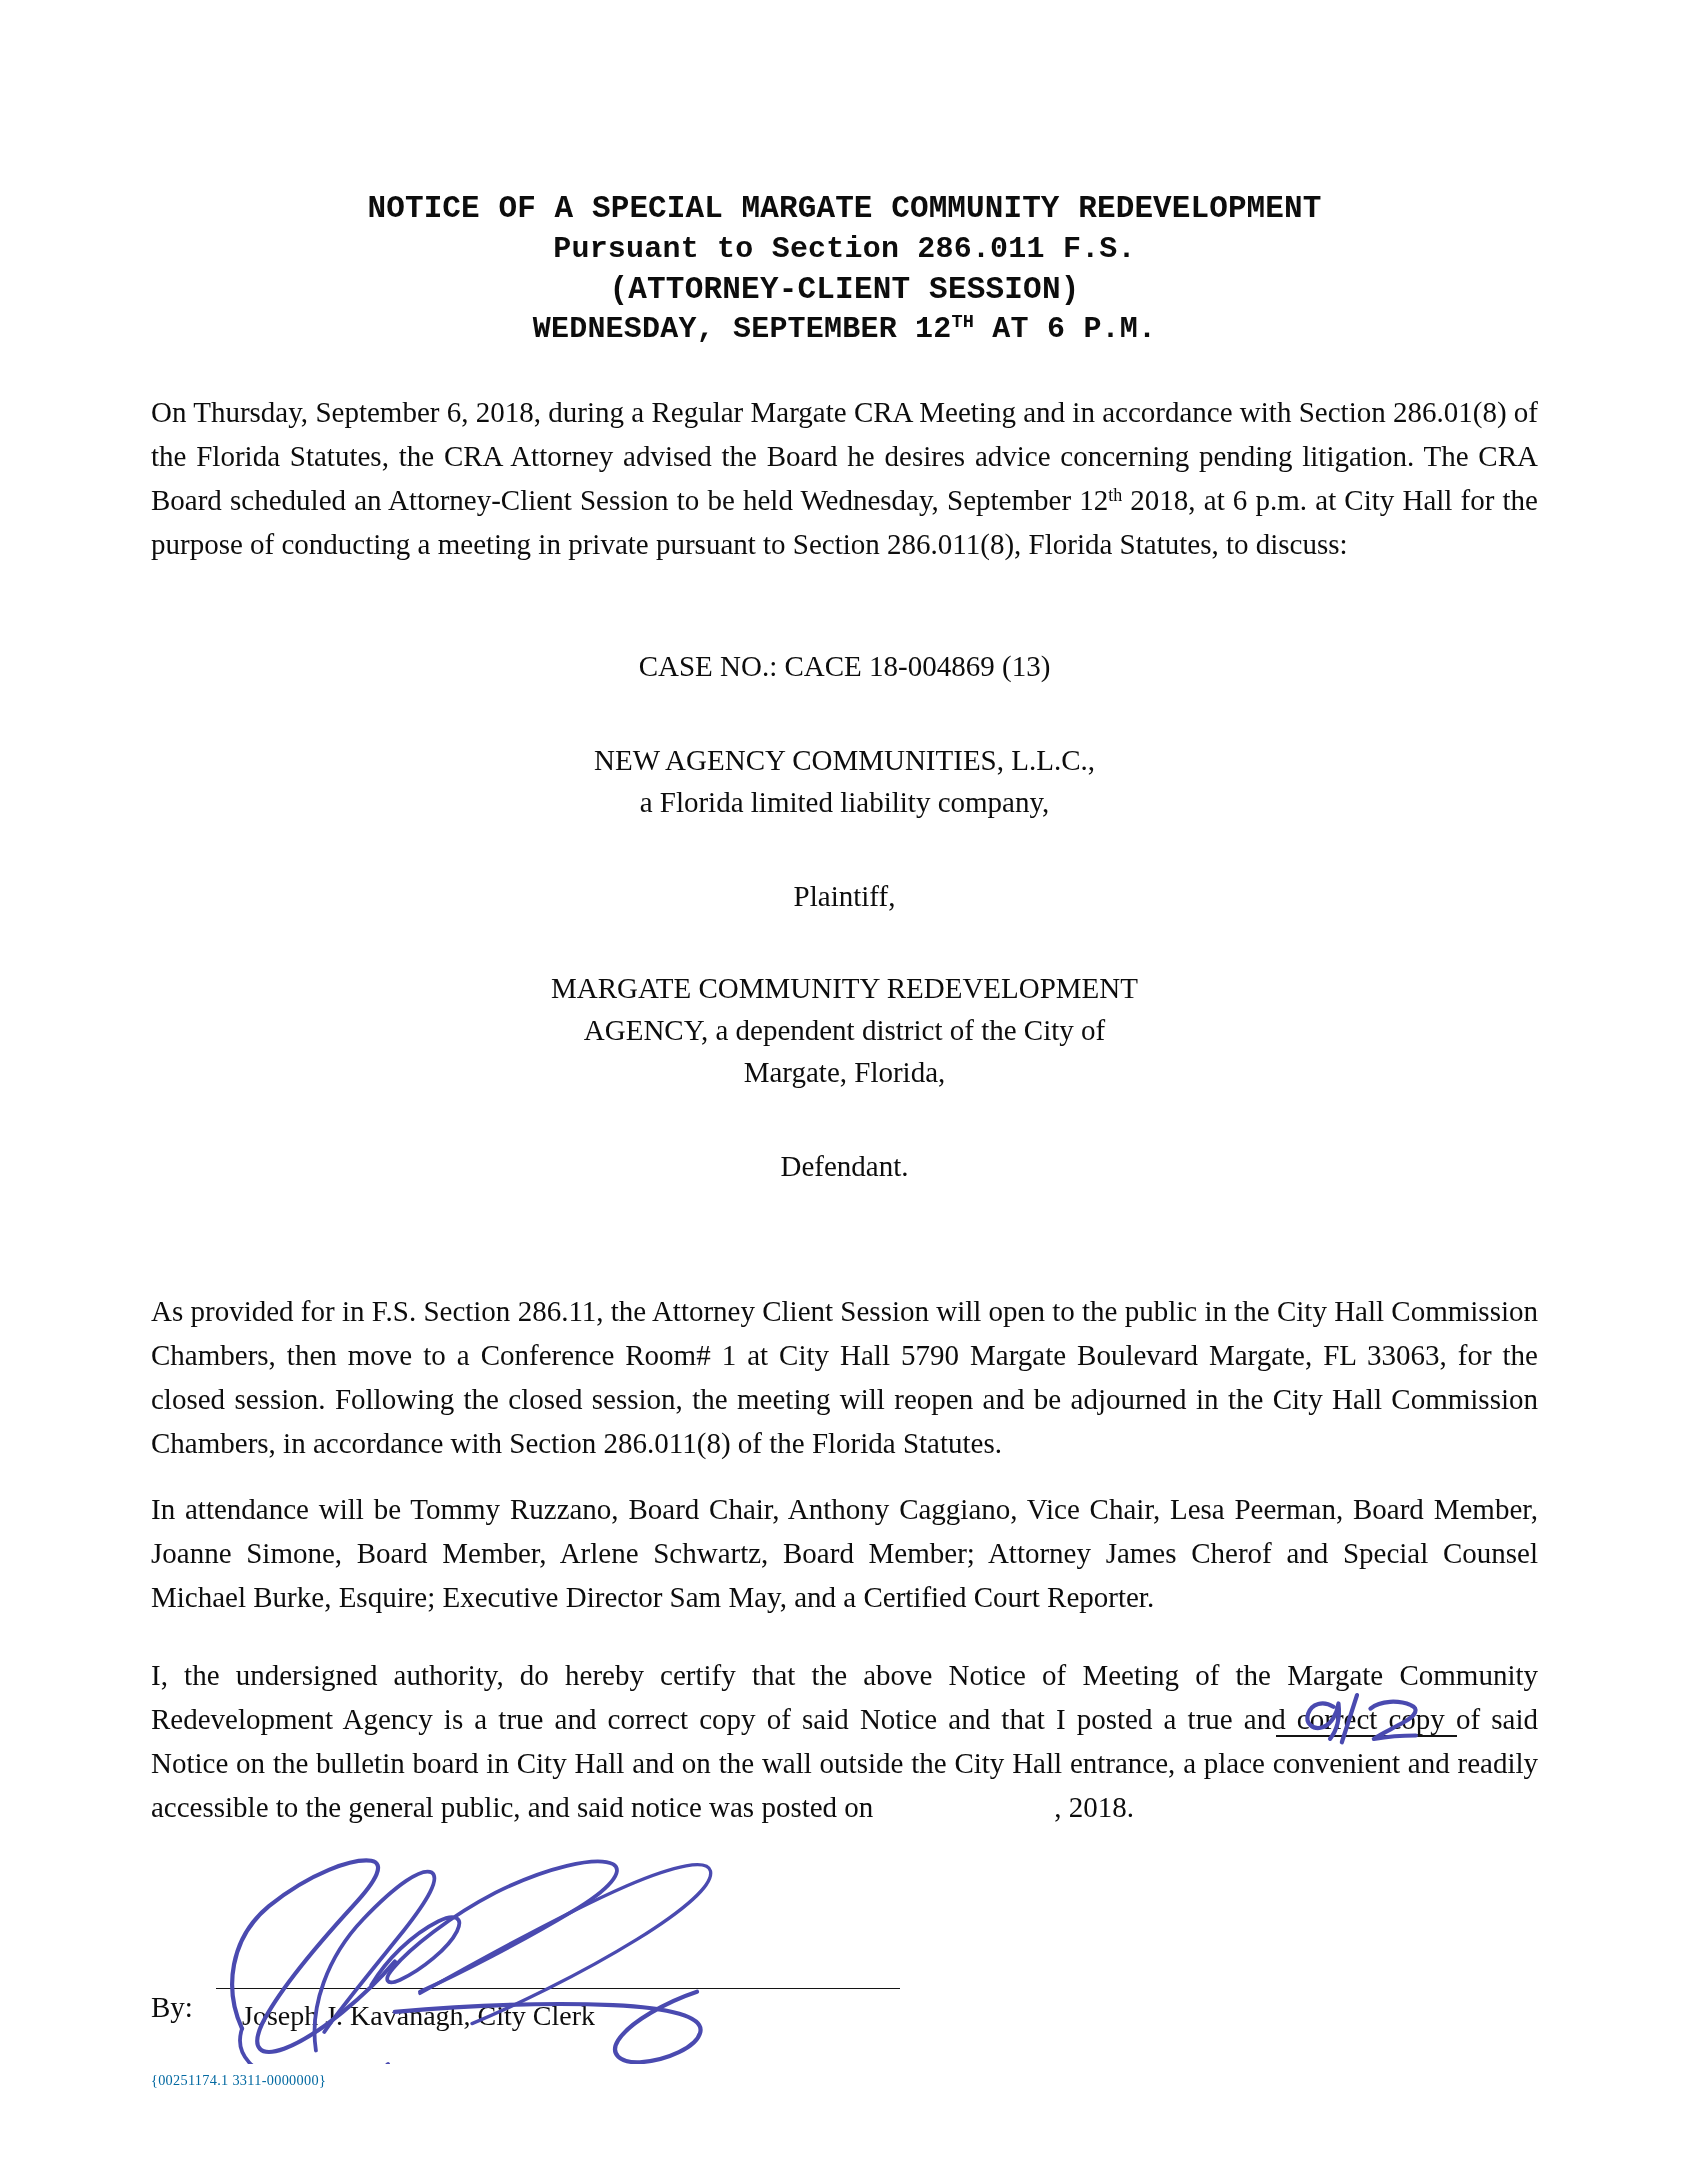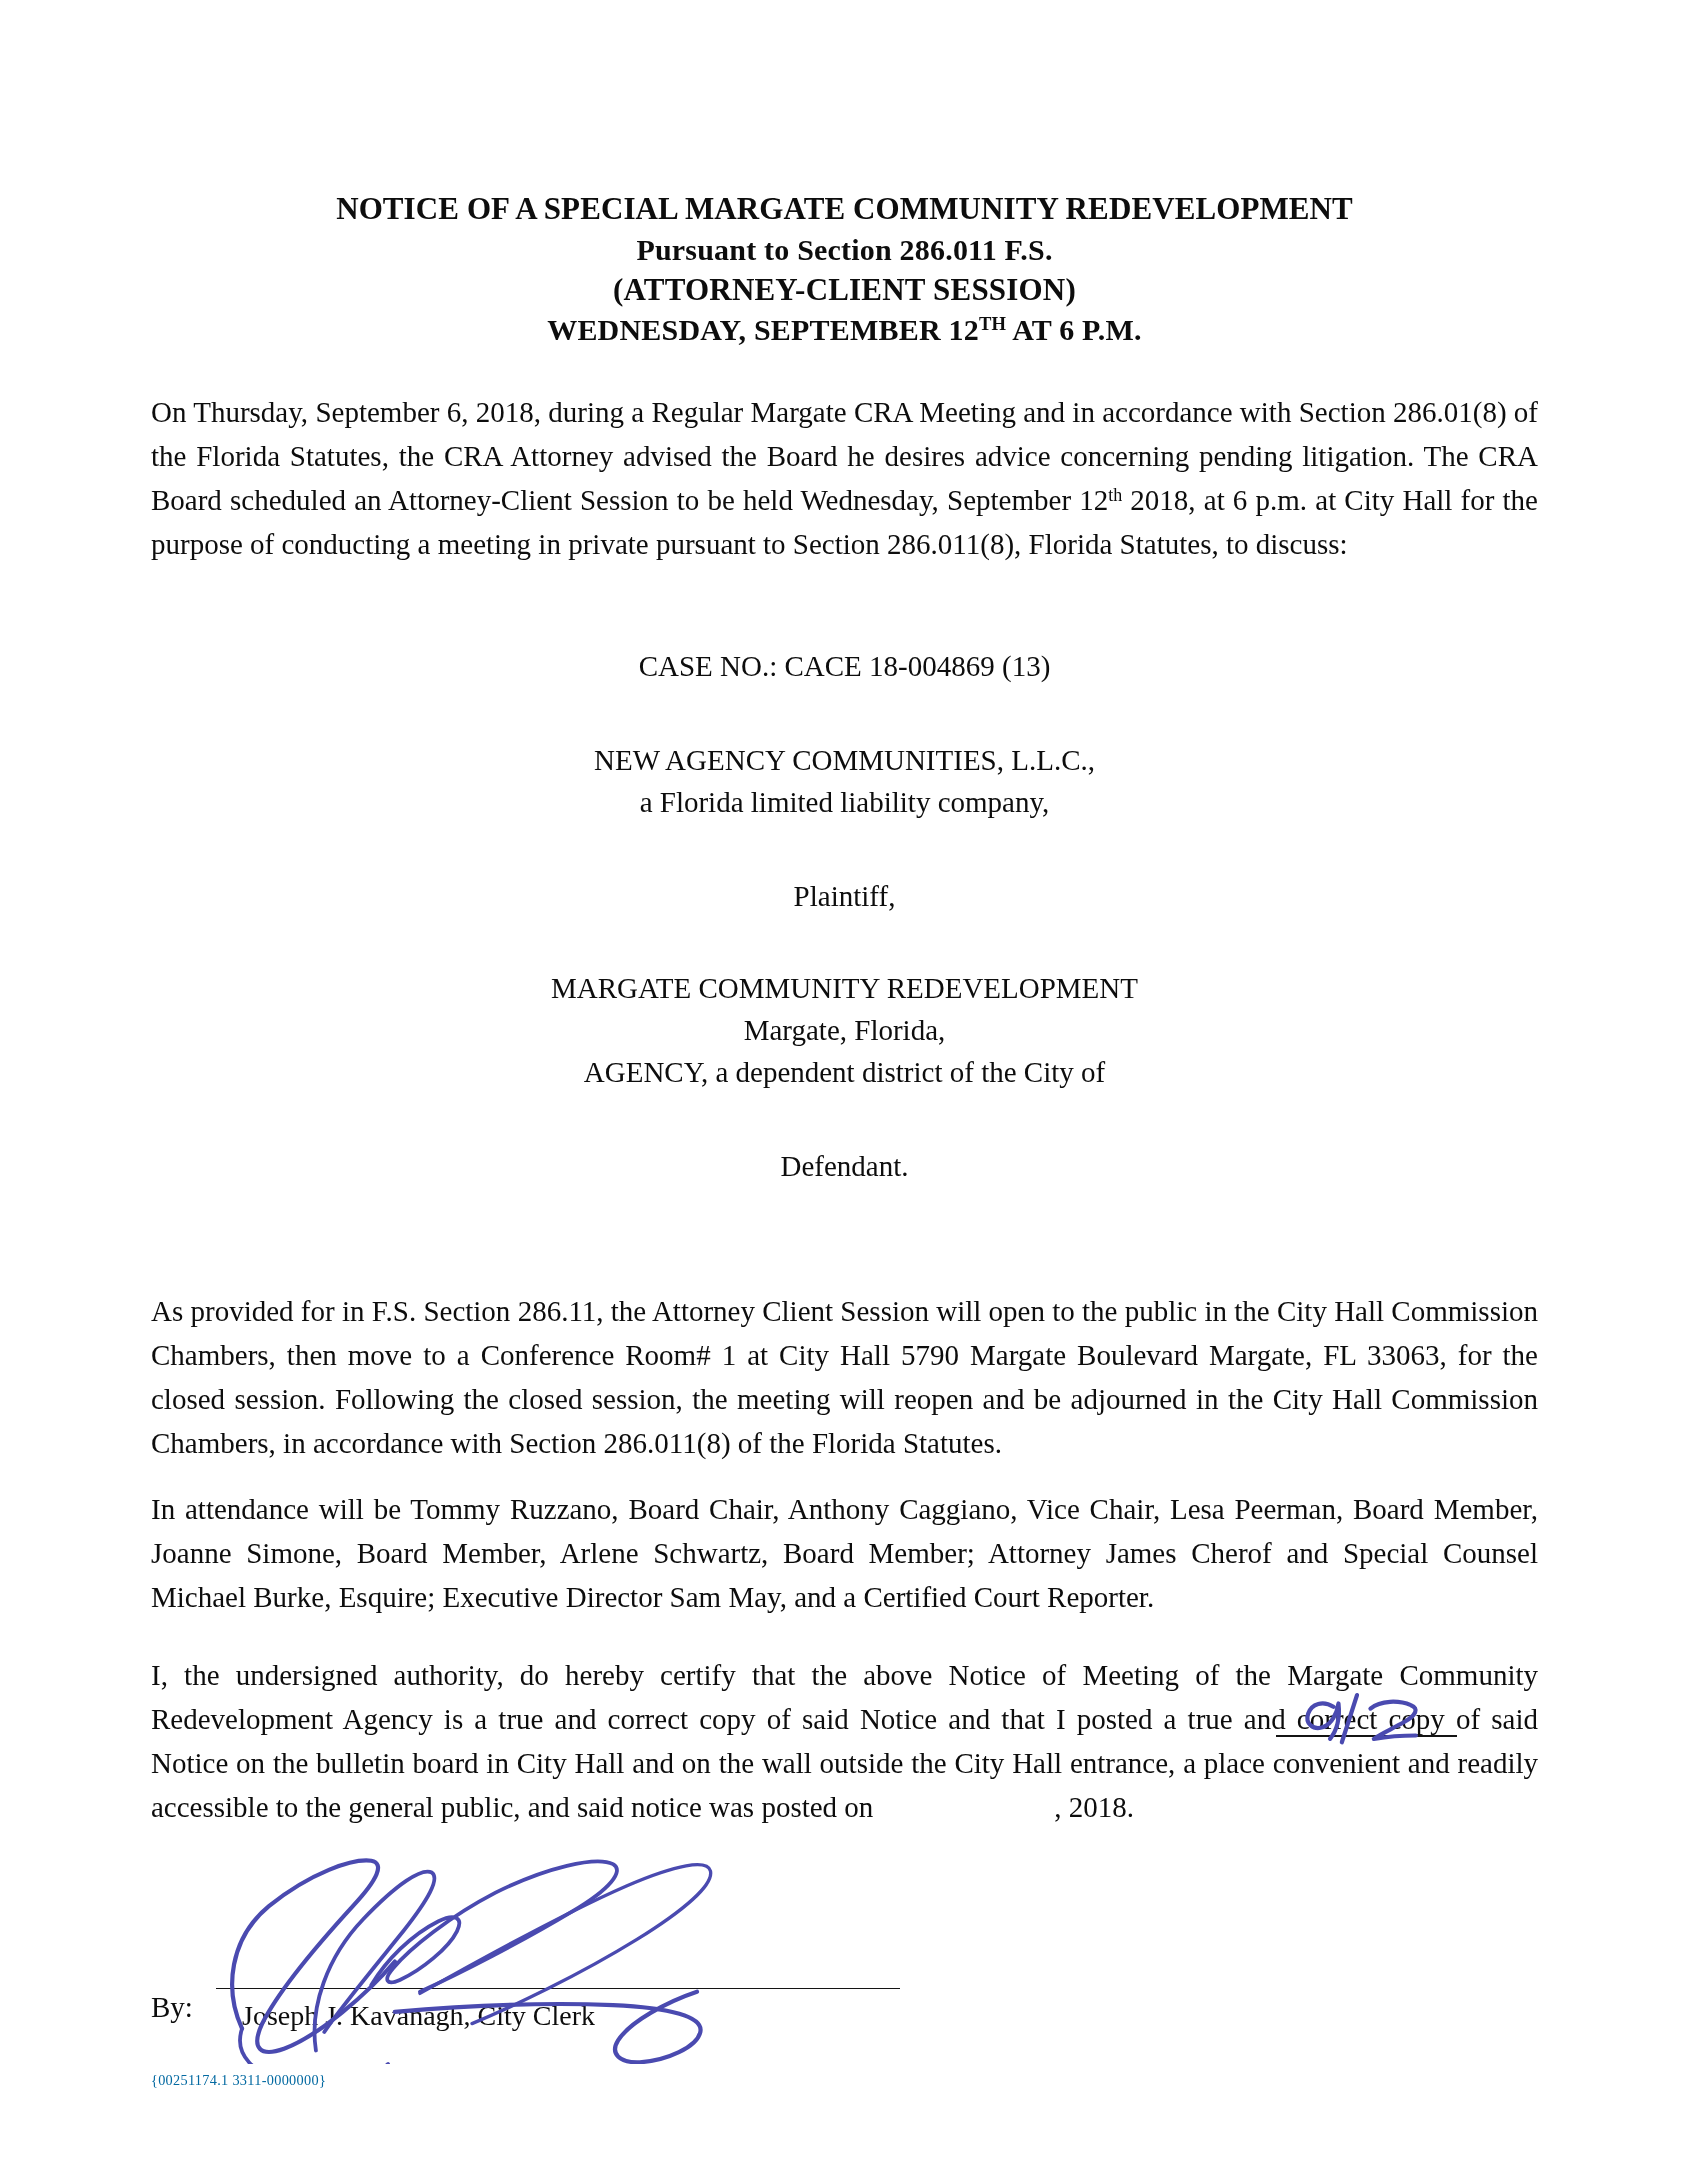--- a/index.html
+++ b/index.html
@@ -28,20 +28,21 @@
   }
 
   
   .heading {
     text-align: center;
     font-weight: bold;
     font-size: 31px;
     line-height: 1.32;
     letter-spacing: 0.2px;
     margin-top: 189px;
+    font-family: Liberation Mono, monospace;
   }
   .heading .hl {
     display: block;
     white-space: pre-wrap;
   }
   .heading .hl.l1 { letter-spacing: 0.1px; }
   .heading .hl.l3 { font-size: 30px; }
   .heading .hl.l5 { font-size: 30px; }
   sup {
     font-size: 0.62em;
@@ -165,22 +166,22 @@
       <div class="cap-party">
         <span class="line">NEW AGENCY COMMUNITIES, L.L.C.,</span>
         <span class="line">a Florida limited liability company,</span>
       </div>
 
       <div class="cap-role">Plaintiff,</div>
 
 
       <div class="cap-def-block">
         <span class="line">MARGATE COMMUNITY REDEVELOPMENT</span>
+        <span class="line">AGENCY, a dependent district of the City of</span>
         <span class="line">Margate, Florida,</span>
-        <span class="line">AGENCY, a dependent district of the City of</span>
       </div>
 
       <div class="cap-def-role">Defendant.</div>
     </div>
 
     <p class="para p-open" style="margin-top:102px;">As provided for in F.S. Section 286.11, the Attorney Client Session will open to the public in the City Hall Commission Chambers, then move to a Conference Room# 1 at City Hall 5790 Margate Boulevard Margate, FL 33063, for the closed session. Following the closed session, the meeting will reopen and be adjourned in the City Hall Commission Chambers, in accordance with Section 286.011(8) of the Florida Statutes.</p>
 
     <p class="para p-attend">In attendance will be Tommy Ruzzano, Board Chair, Anthony Caggiano, Vice Chair, Lesa Peerman, Board Member, Joanne Simone, Board Member, Arlene Schwartz, Board Member; Attorney James Cherof and Special Counsel Michael Burke, Esquire; Executive Director Sam May, and a Certified Court Reporter.</p>
 
     <p class="para p-certify"><span>I, the undersigned authority, do hereby certify that the above Notice of Meeting of the Margate Community Redevelopment Agency is a true and correct copy of said Notice and that I posted a true and correct copy of said Notice on the bulletin board in City Hall and on the wall outside the City Hall entrance, a place convenient and readily accessible to the general public, and said notice was posted on</span><span style="display:inline-block;width:181px;"></span><span>, 2018.</span></p>

